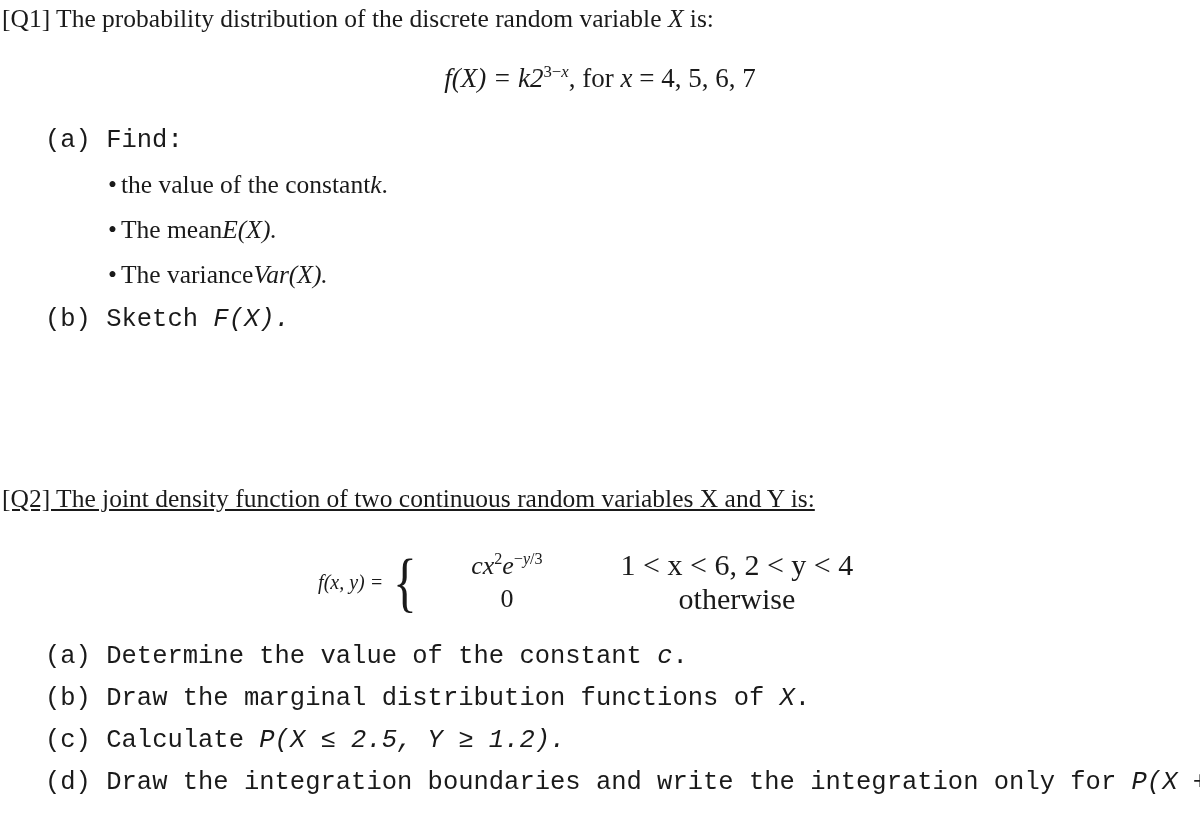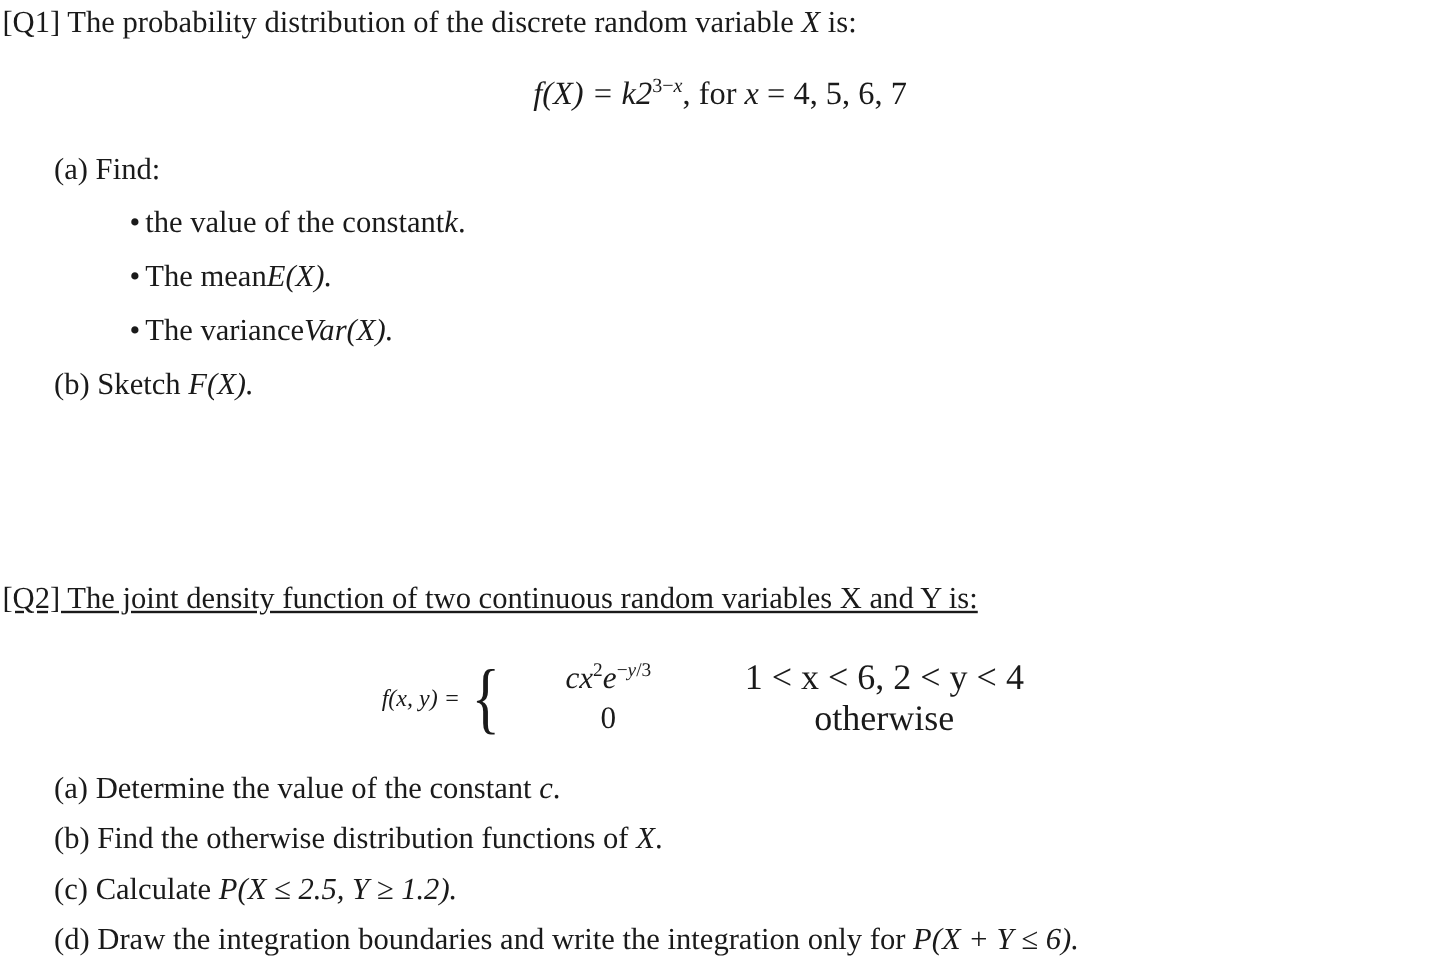--- a/index.html
+++ b/index.html
@@ -28,20 +28,21 @@
     font-size: 25.5px;
     line-height: 1.15;
     white-space: nowrap;
   }
   .item {
     position: absolute;
     left: 45px;
     font-size: 25.5px;
     line-height: 1.15;
     white-space: nowrap;
+    font-family: Liberation Mono, monospace;
   }
   .bullet-row {
     position: absolute;
     left: 108px;
     font-size: 25.5px;
     line-height: 1.15;
     white-space: nowrap;
     display: flex;
     align-items: baseline;
   }
@@ -177,21 +178,21 @@
     </span>
   </div>
 
   <div class="item" style="top: 642px;">
     <span>(a)</span>
     <span>Determine the value of the constant </span><span class="it">c</span><span>.</span>
   </div>
 
   <div class="item" style="top: 684px;">
     <span>(b)</span>
-    <span>Find the otherwise distribution functions of </span><span class="it">X</span><span>.</span>
+    <span>Draw the marginal distribution functions of </span><span class="it">X</span><span>.</span>
   </div>
 
   <div class="item" style="top: 726px;">
     <span>(c)</span>
     <span>Calculate </span><span class="it">P</span><span class="it">(X ≤ 2.5, Y ≥ 1.2).</span>
   </div>
 
   <div class="item" style="top: 768px;">
     <span>(d)</span>
     <span>Draw the integration boundaries and write the integration only for </span><span class="it">P</span><span class="it">(X + Y ≤ 6).</span>

